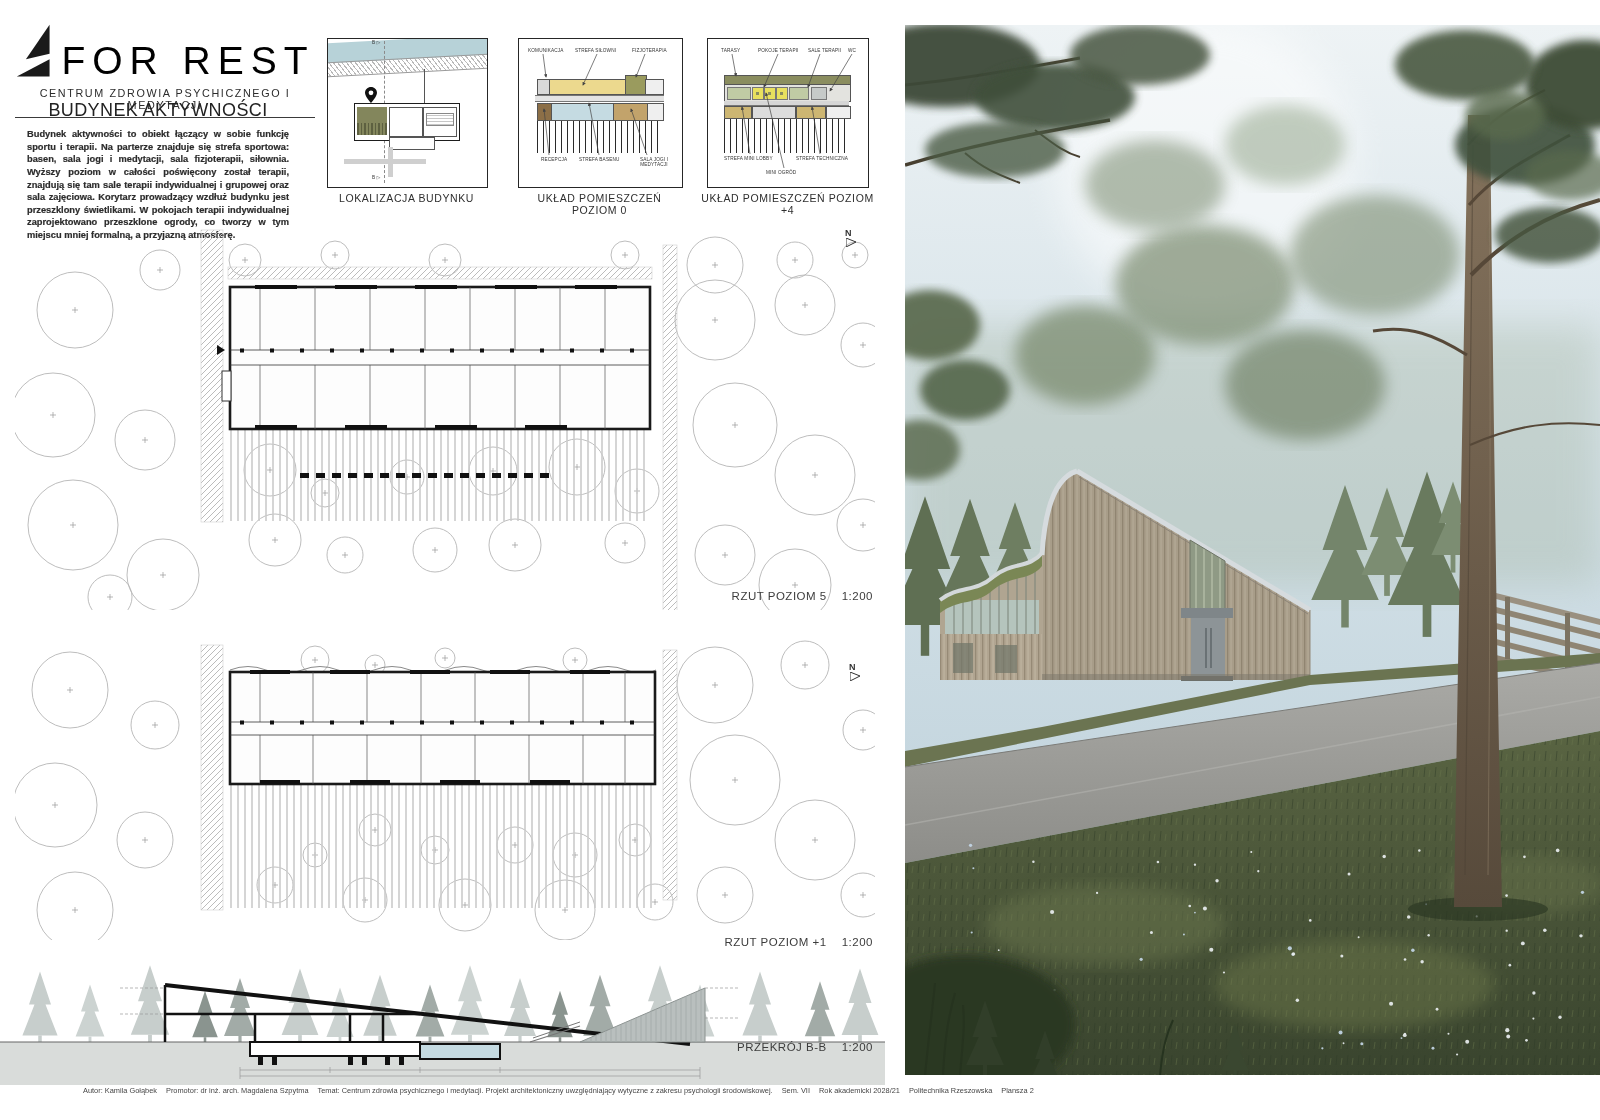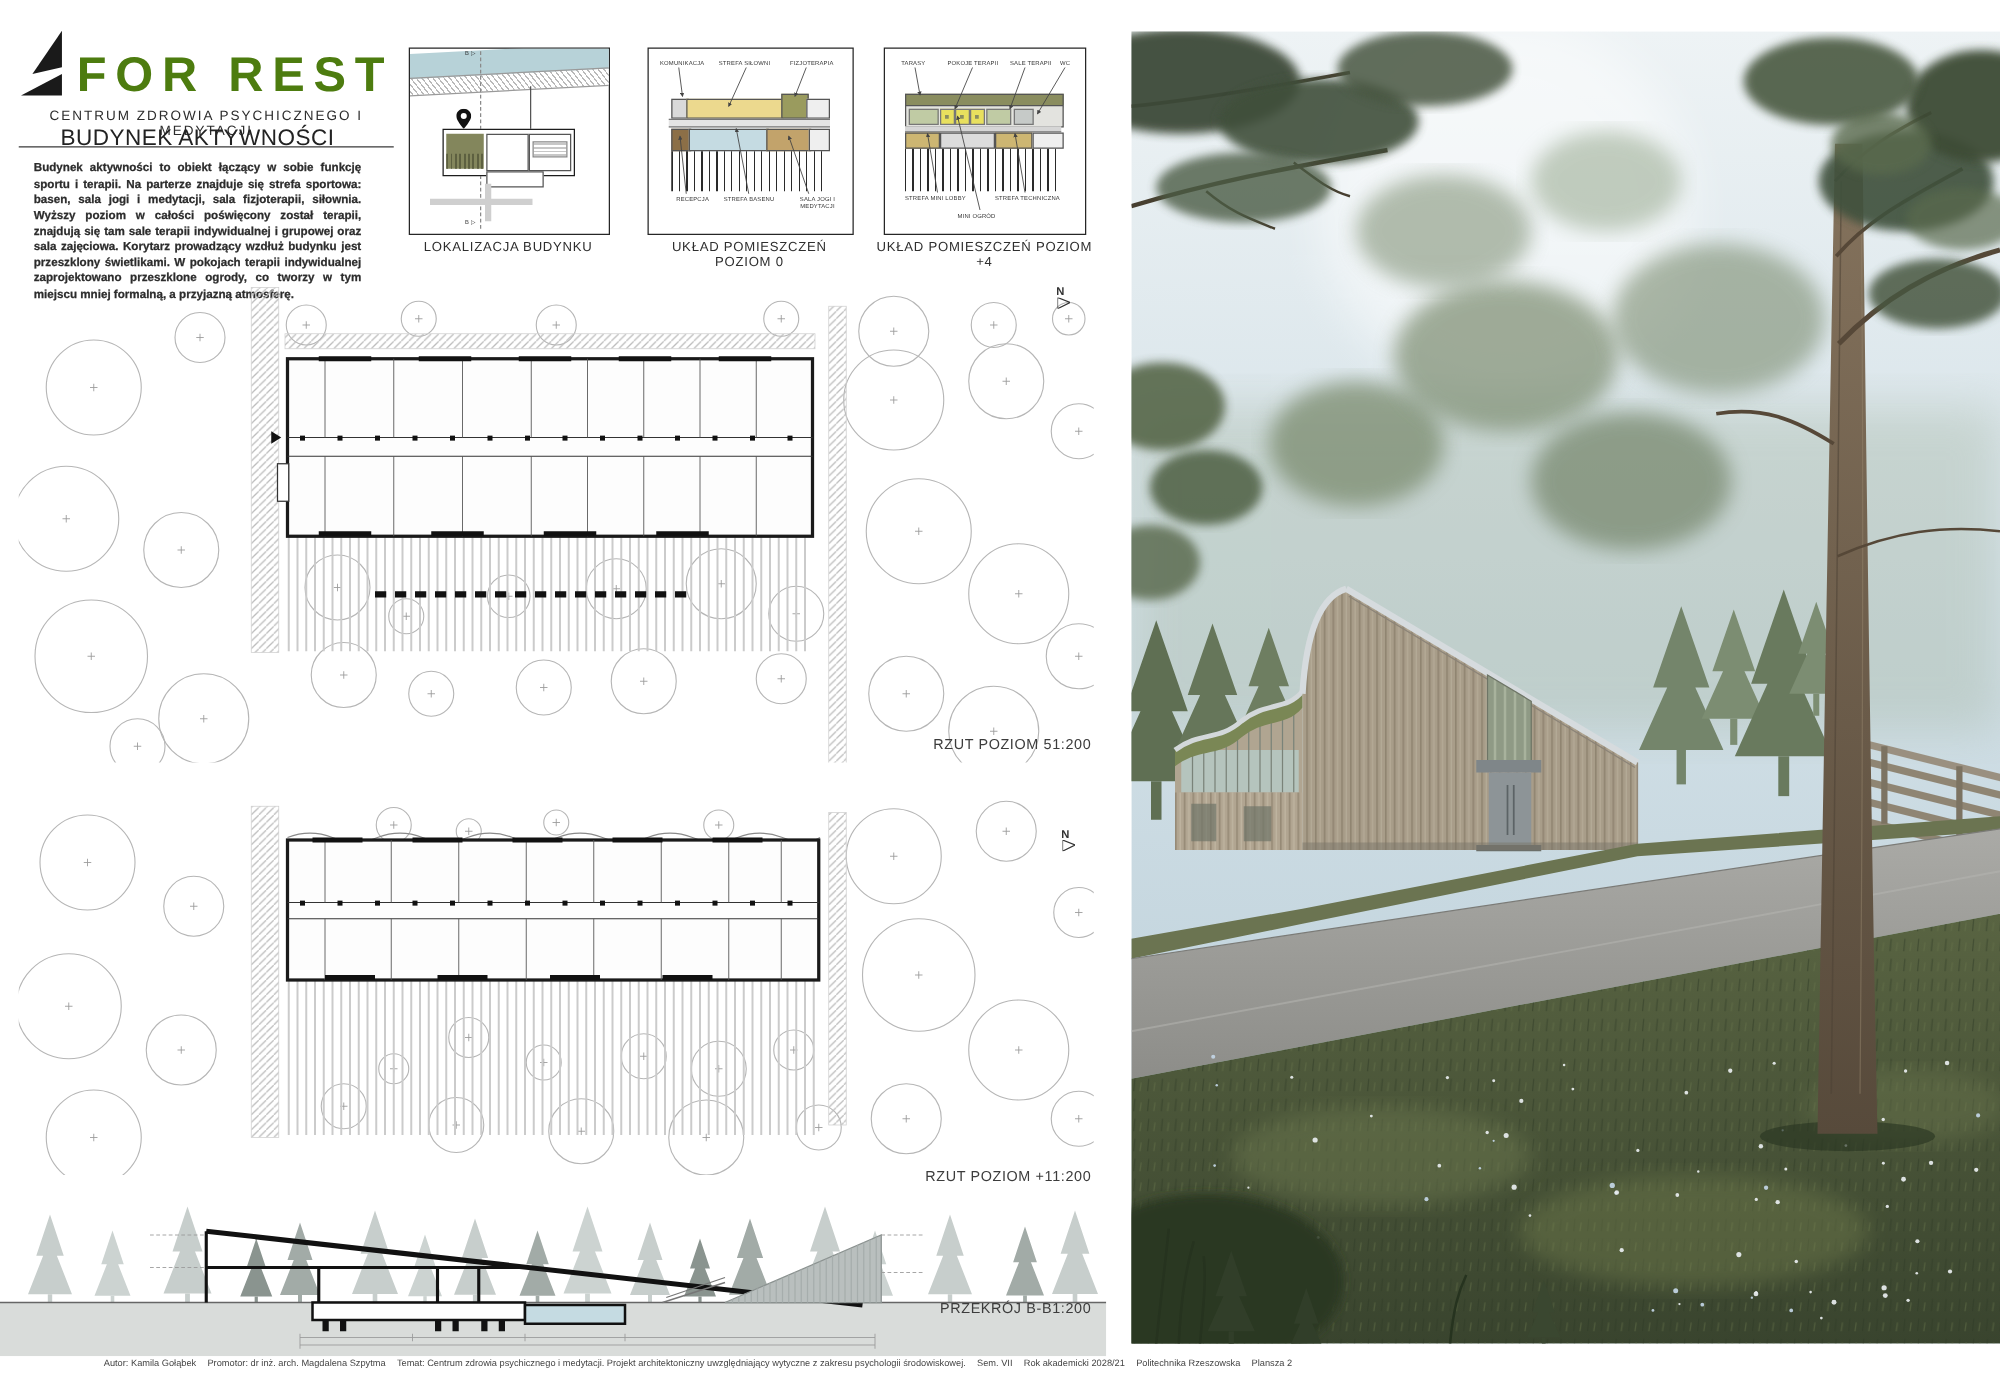--- a/index.html
+++ b/index.html
@@ -1,38 +1,38 @@
 <!DOCTYPE html>
 <html><head>
 <meta charset="utf-8">
 <style>
   html,body{margin:0;padding:0;background:#e8e8e8;font-family:"Liberation Sans",sans-serif;}
   #board{position:relative;width:1600px;height:1120px;background:#ffffff;overflow:hidden;}
   .abs{position:absolute;}
   .cap{font-size:10.5px;letter-spacing:.6px;color:#2e2e2e;text-align:center;}
   .tiny{font-size:4.7px;letter-spacing:.15px;color:#333;line-height:1.15;white-space:nowrap;}
   .planlbl{font-size:11.5px;letter-spacing:.5px;color:#3c3c3c;text-align:right;width:298px;}
-  .planlbl .sc{margin-left:0;}
+  .planlbl .sc{margin-left:15px;}
   .dbox{position:absolute;border:1.6px solid #262626;background:#fff;overflow:hidden;}
   .bf{display:flex;gap:9px;font-size:7.4px;color:#454545;white-space:nowrap;}
   svg{display:block;}
   .north{font-size:9px;font-weight:bold;color:#333;}
 </style>
 </head>
 <body>
 
 <div id="board">
 
   <div class="abs" style="left:15px;top:22px;width:300px;">
     <div style="display:flex;align-items:flex-end;justify-content:center;gap:6px;">
       <svg width="40" height="58" viewBox="0 0 44 58">
         <polygon points="38,0 38,32 12,38" fill="#1a1a1a"></polygon>
         <polygon points="38,38 38,57 2,57" fill="#1a1a1a"></polygon>
       </svg>
-      <div style="font-size:39px;font-weight:bold;letter-spacing:7px;color:#4d7c0f;line-height:1;">FOR REST</div>
+      <div style="font-size:39px;font-weight:normal;letter-spacing:7px;color:#000000;line-height:1;">FOR REST</div>
     </div>
     <div style="font-size:10.8px;letter-spacing:1.6px;color:#2c2c2c;text-align:center;margin-top:7px;">CENTRUM ZDROWIA PSYCHICZNEGO I MEDYTACJI</div>
     <div style="height:1px;background:#3a3a3a;margin-top:6px;"></div>
   </div>
 
   <div class="abs" style="left:27px;top:100px;width:262px;">
     <div style="font-size:18px;letter-spacing:.4px;color:#222;text-align:center;margin-bottom:7px;">BUDYNEK AKTYWNOŚCI</div>
     <div style="font-size:9.3px;line-height:1.36;color:#2c2c2c;text-align:justify;font-weight:bold;-webkit-text-stroke:.2px;">Budynek aktywności to obiekt łączący w sobie funkcję sportu i terapii. Na parterze znajduje się strefa sportowa: basen, sala jogi i medytacji, sala fizjoterapii, siłownia. Wyższy poziom w całości poświęcony został terapii, znajdują się tam sale terapii indywidualnej i grupowej oraz sala zajęciowa. Korytarz prowadzący wzdłuż budynku jest przeszklony świetlikami. W pokojach terapii indywidualnej zaprojektowano przeszklone ogrody, co tworzy w tym miejscu mniej formalną, a przyjazną atmosferę.</div>
   </div>
 

